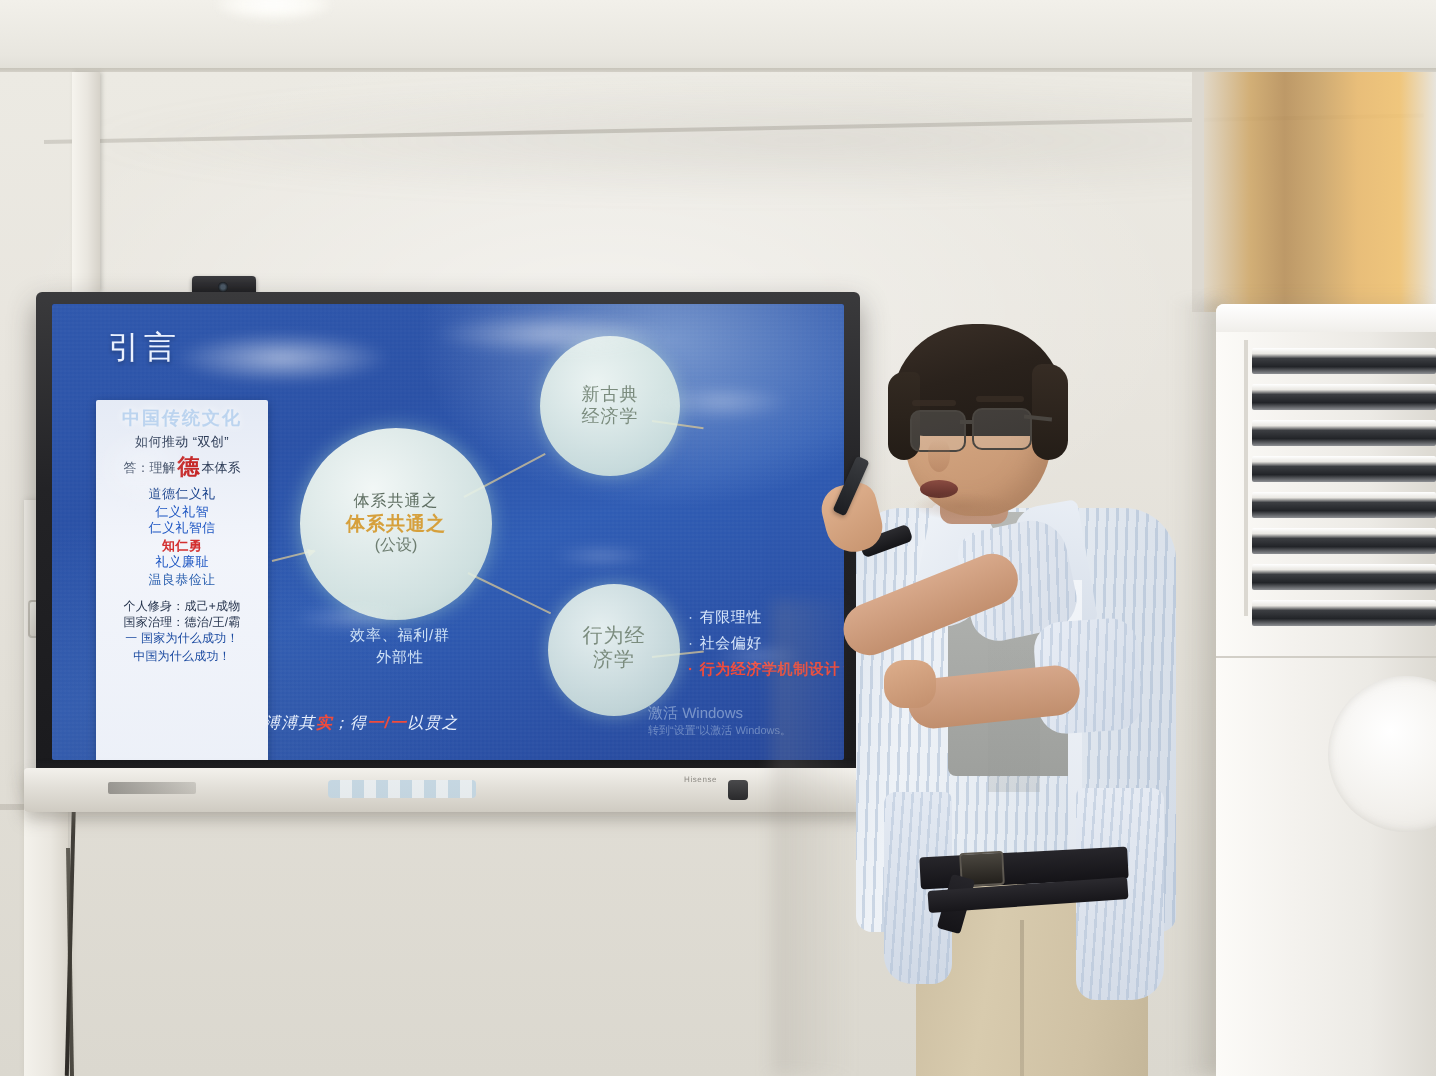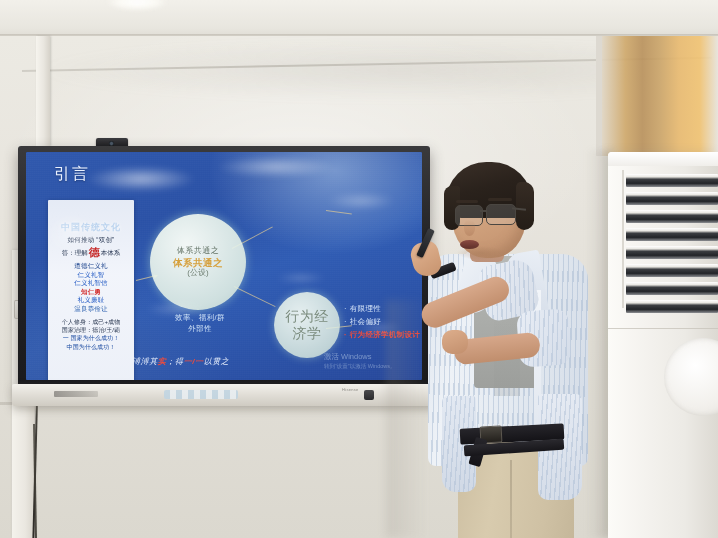--- a/index.html
+++ b/index.html
@@ -152,21 +152,21 @@
     position:absolute;left:28px;top:12px;font-size:16px;color:#eaf1ff;letter-spacing:2px;
     text-shadow:0 1px 2px rgba(0,0,0,.3);
   }
 
   
   .card{
     position:absolute;left:22px;top:48px;width:86px;height:186px;
     background:linear-gradient(180deg,rgba(243,246,251,.93) 0%,rgba(250,251,254,.96) 40%,rgba(246,248,252,.95) 100%);
     border-radius:1px;
     box-shadow:0 1px 4px rgba(10,25,60,.35);
-    padding:21px 2px;box-sizing:border-box;text-align:center;overflow:hidden;
+    padding:3px 2px;box-sizing:border-box;text-align:center;overflow:hidden;
   }
   .card-head{
     font-size:9px;font-weight:bold;color:#bcd4ef;letter-spacing:1px;line-height:12px;
     text-shadow:0 0 4px rgba(255,255,255,.95);
   }
   .card-q{font-size:6.5px;color:#2b3a55;line-height:10px;margin-top:2px;letter-spacing:.2px;}
   .card-a{font-size:6.5px;color:#2b3a55;line-height:12px;margin-top:1px;}
   .card-a .de{color:#c62828;font-size:11px;font-weight:bold;vertical-align:-1px;padding:0 1px;}
   .vlist{margin-top:3px;}
   .vlist div{font-size:6.5px;line-height:8.6px;letter-spacing:.2px;}
@@ -210,21 +210,21 @@
     left:244px;top:16px;width:70px;height:70px;
     background:radial-gradient(circle at 40% 34%, rgba(246,252,246,.93), rgba(222,238,226,.85) 72%, rgba(202,224,210,.78) 100%);
     box-shadow:0 0 9px rgba(200,232,215,.4);
   }
   .circ-tr div{font-size:9px;color:#7b8c7e;letter-spacing:.5px;}
   .circ-br{
     left:248px;top:140px;width:66px;height:66px;
     background:radial-gradient(circle at 40% 34%, rgba(244,251,245,.92), rgba(220,236,224,.84) 72%, rgba(200,222,208,.76) 100%);
     box-shadow:0 0 9px rgba(200,232,215,.4);
   }
-  .circ-br div{font-size:14px;color:#7b8c7e;letter-spacing:.5px;text-align:right;}
+  .circ-br div{font-size:10px;color:#7b8c7e;letter-spacing:.5px;text-align:right;}
 
   
   .bullets{position:absolute;}
   .bullets .b{font-size:7.5px;line-height:13px;color:#d7e6fa;letter-spacing:.3px;white-space:nowrap;}
   .bullets .b:before{content:"·";color:#c9ddf5;margin-right:3px;}
   .bullets .b.red{color:#ef4b3c;font-weight:bold;}
   .bullets .b.red:before{color:#ef4b3c;}
   .bl-tr{left:318px;top:22px;}
   .bl-br{left:318px;top:150px;}
 
@@ -560,20 +560,24 @@
           <div class="circ circ-main">
             <div class="l1">体系共通之</div>
             <div class="l2">体系共通之</div>
             <div class="l3">(公设)</div>
           </div>
           <div class="circ-sub">
             <div>效率、福利/群</div>
             <div>外部性</div>
           </div>
 
+          <div class="circ circ-tr">
+            <div>新古典</div>
+            <div>经济学</div>
+          </div>
           <div class="circ circ-br">
             <div>行为经</div>
             <div>济学</div>
           </div>
 
           <div class="bullets bl-br">
             <div class="b">有限理性</div>
             <div class="b">社会偏好</div>
             <div class="b red">行为经济学机制设计？</div>
           </div>

